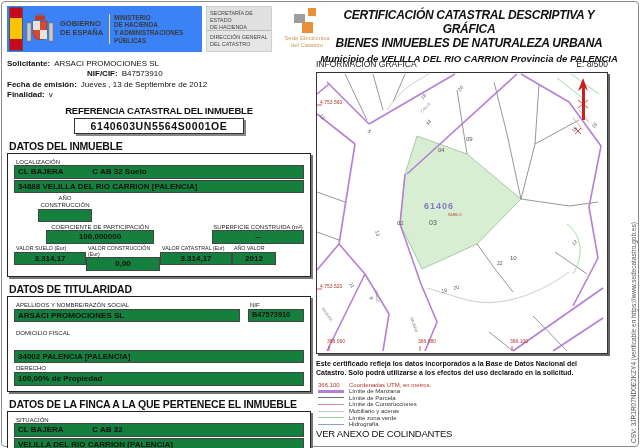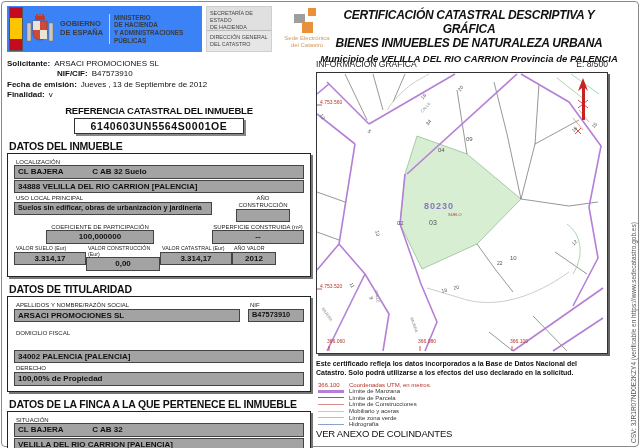--- a/index.html
+++ b/index.html
@@ -23,30 +23,30 @@
   .sedetxt{font-size:6px;color:#cf9a5f;text-align:center;line-height:1.2;white-space:pre-line;}
 
   .titleblock{position:absolute;left:318px;top:8px;width:302px;text-align:center;font-style:italic;}
   .t1{font-size:12px;font-weight:bold;letter-spacing:-0.3px;line-height:1.18;}
   .t2{font-size:9.5px;font-weight:bold;margin-top:3px;}
 
   
   .leftcol{position:absolute;left:7px;top:59px;width:304px;}
   .reqline{font-size:8px;line-height:1.3;display:flex;}
   .reqlab{font-weight:bold;margin-right:4px;}
-  .indent{margin-left:50px;}
+  .indent{margin-left:80px;}
   .refblock{text-align:center;margin-top:4px;}
   .reftitle{font-size:9.5px;font-weight:bold;letter-spacing:-0.2px;}
   .refval{display:inline-block;border:1px solid #333;box-shadow:2px 2px 0 #888;
           font-size:10.5px;font-weight:bold;letter-spacing:0.6px;padding:1px 16px;margin-top:1px;background:#fff;}
 
   .sectitle{font-size:10.5px;font-weight:bold;letter-spacing:-0.2px;margin:6px 2px 1px 2px;}
   .panel{border:1px solid #222;box-shadow:2px 2px 0 #777;background:#fff;padding:3px 6px 5px 6px;}
   .flabel{font-size:6px;color:#222;margin:2px 0 0 2px;line-height:1.1;}
-  .fbox{border:1px solid #444;background:#a3a3a3;font-size:8px;font-weight:bold;
+  .fbox{border:1px solid #444;background:#15803d;font-size:8px;font-weight:bold;
         padding:1px 3px;line-height:1.2;min-height:9px;}
   .pre{white-space:pre;}
   .ctr{text-align:center;}
   .row{display:flex;}
   .fld{display:flex;flex-direction:column;}
   .flabel.c{text-align:center;margin-left:0;}
 
   
   .gheader{position:absolute;left:316px;top:59px;width:292px;display:flex;justify-content:space-between;
            font-size:8.5px;color:#222;}
@@ -139,24 +139,20 @@
     <div class="refval">6140603UN5564S0001OE</div>
   </div>
 
   <div class="sectitle">DATOS DEL INMUEBLE</div>
   <div class="panel">
     <div class="flabel">LOCALIZACIÓN</div>
     <div class="fbox pre">CL BAJERA             C AB 32 Suelo</div>
     <div class="fbox" style="margin-top:1px;">34888 VELILLA DEL RIO CARRION [PALENCIA]</div>
 
     <div class="row">
-      <div class="fld" style="width:198px;">
-        <div class="flabel">USO LOCAL PRINCIPAL</div>
-        <div class="fbox" style="font-size:7.2px;">Suelos sin edificar, obras de urbanización y jardinería</div>
-      </div>
       <div class="fld" style="width:54px;margin-left:24px;">
         <div class="flabel c">AÑO CONSTRUCCIÓN</div>
         <div class="fbox ctr"></div>
       </div>
     </div>
 
     <div class="row">
       <div class="fld" style="width:108px;margin-left:32px;">
         <div class="flabel c">COEFICIENTE DE PARTICIPACIÓN</div>
         <div class="fbox ctr">100,000000</div>
@@ -285,21 +281,21 @@
       <g>
         <polygon points="266,4 261,17 265,14 265,46 268,46 268,14 271,17" fill="#c62222"></polygon>
         <path d="M 261,26 L 271,34 M 261,34 L 271,26 M 258,54 L 264,60 M 258,60 L 264,54" stroke="#c62222" stroke-width="0.8" fill="none"></path>
       </g>
     </svg>
   <div class="maplabel" style="left: 3px; top: 27px; color: rgb(181, 52, 42); font-size: 5px;">4.753.560</div>
       <div class="maplabel" style="left: 3px; top: 211px; color: rgb(181, 52, 42); font-size: 5px;">4.753.520</div>
       <div class="maplabel" style="left: 10px; top: 266px; color: rgb(181, 52, 42); font-size: 5px;">366.060</div>
       <div class="maplabel" style="left: 101px; top: 266px; color: rgb(181, 52, 42); font-size: 5px;">366.080</div>
       <div class="maplabel" style="left: 193px; top: 266px; color: rgb(181, 52, 42); font-size: 5px;">366.100</div>
-      <div class="maplabel" style="left: 107px; top: 129px; color: rgb(134, 119, 192); font-size: 9px; font-weight: bold; letter-spacing: 1px;">80230</div>
+      <div class="maplabel" style="left: 107px; top: 129px; color: rgb(134, 119, 192); font-size: 9px; font-weight: bold; letter-spacing: 1px;">61406</div>
       <div class="maplabel" style="left: 131px; top: 140px; color: rgb(181, 52, 42); font-size: 4px;">SUELO</div>
       <div class="maplabel" style="left: 112px; top: 146px; color: rgb(85, 85, 85); font-size: 7px;">03</div>
       <div class="maplabel" style="left: 121px; top: 74px; color: rgb(85, 85, 85); font-size: 6px;">04</div>
       <div class="maplabel" style="left: 149px; top: 63px; color: rgb(85, 85, 85); font-size: 6px;">09</div>
       <div class="maplabel" style="left: 80px; top: 147px; color: rgb(85, 85, 85); font-size: 6px;">02</div>
       <div class="maplabel" style="left: 193px; top: 182px; color: rgb(85, 85, 85); font-size: 6px;">10</div>
       <div class="maplabel" style="left: 180px; top: 188px; color: rgb(85, 85, 85); font-size: 5px;">22</div>
       <div class="maplabel" style="left: 62px; top: 157px; color: rgb(85, 85, 85); font-size: 5px; transform: rotate(75deg);">13</div>
       <div class="maplabel" style="left: 36px; top: 209px; color: rgb(85, 85, 85); font-size: 5px; transform: rotate(65deg);">11</div>
       <div class="maplabel" style="left: 56px; top: 223px; color: rgb(85, 85, 85); font-size: 5px; transform: rotate(70deg);">9</div>

